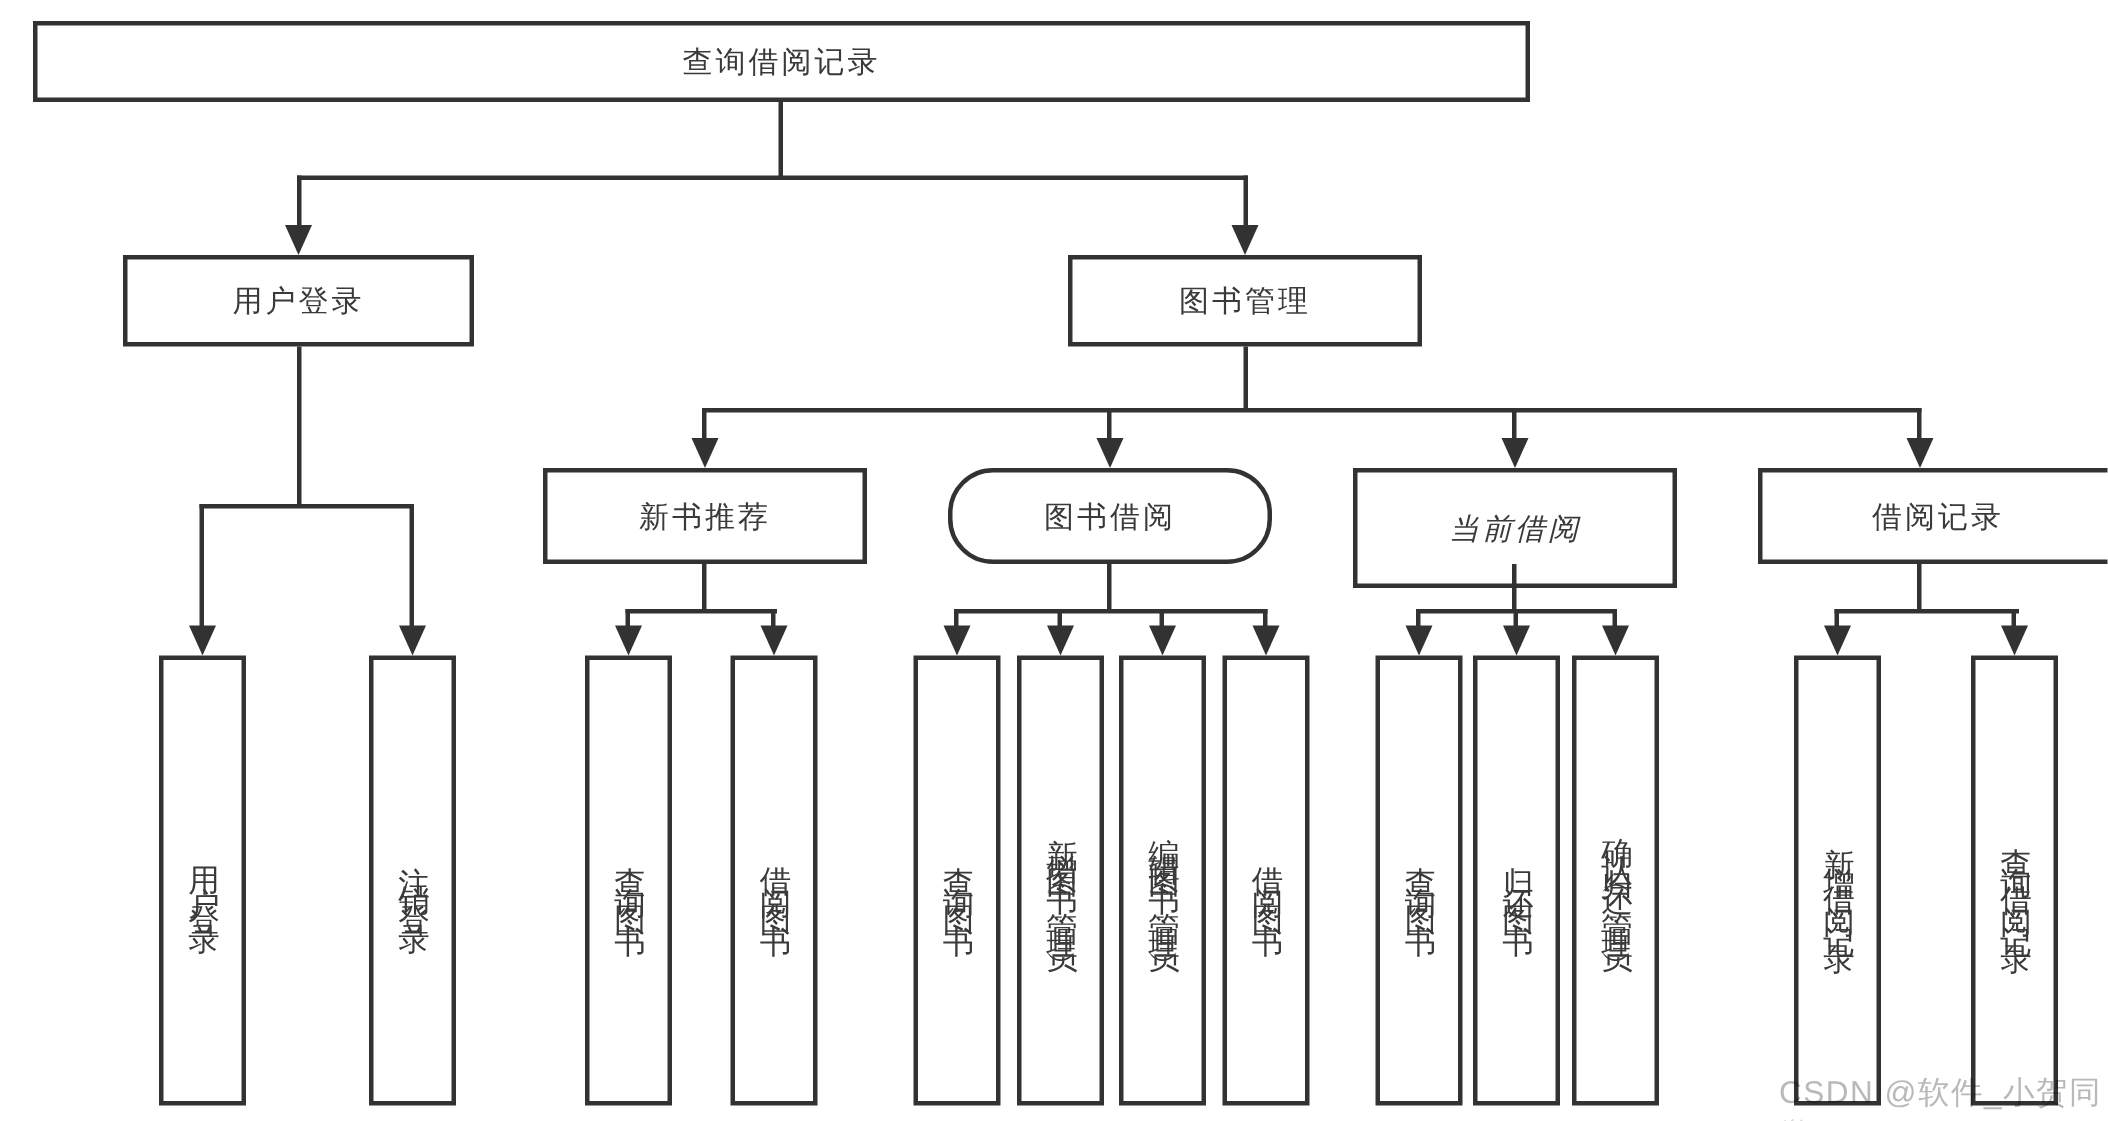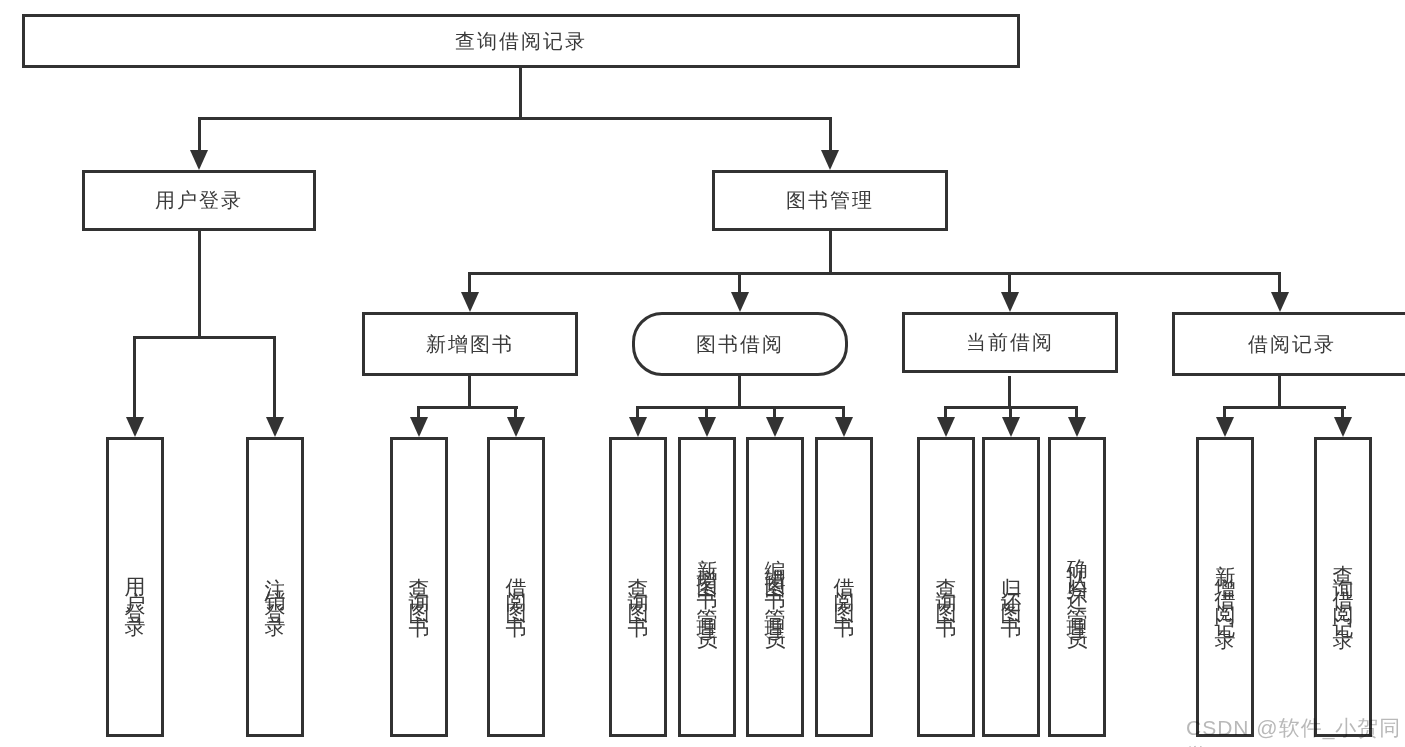--- a/index.html
+++ b/index.html
@@ -36,23 +36,23 @@
   }
 </style>
 </head>
 <body>
 
 <div class="box" style="left:22px;top:14px;width:998px;height:54px;">查询借阅记录</div>
 
 <div class="box" style="left:82px;top:170px;width:234px;height:61px;">用户登录</div>
 <div class="box" style="left:712px;top:170px;width:236px;height:61px;font-family:Liberation Serif, serif;">图书管理</div>
 
-<div class="box" style="left:362px;top:312px;width:216px;height:64px;">新增图书</div>
+<div class="box" style="left:362px;top:312px;width:216px;height:64px;">新书推荐</div>
 <div class="box" style="left:632px;top:312px;width:216px;height:64px;border-radius:30px;">图书借阅</div>
-<div class="box" style="left:902px;top:312px;width:216px;height:61px;">当前借阅</div>
+<div class="box" style="left:902px;top:312px;width:216px;height:80px;font-style:italic;">当前借阅</div>
 <div class="box" style="left:1172px;top:312px;width:240px;height:64px;">借阅记录</div>
 
 <div class="box vbox" style="left:106px;top:437px;width:58px;height:300px;">用户登录</div>
 <div class="box vbox" style="left:246px;top:437px;width:58px;height:300px;">注销登录</div>
 
 <div class="box vbox" style="left:390px;top:437px;width:58px;height:300px;">查询图书</div>
 <div class="box vbox" style="left:487px;top:437px;width:58px;height:300px;">借阅图书</div>
 
 <div class="box vbox" style="left:609px;top:437px;width:58px;height:300px;">查询图书</div>
 <div class="box vbox long" style="left:678px;top:437px;width:58px;height:300px;">新增图书（管理员）</div>

